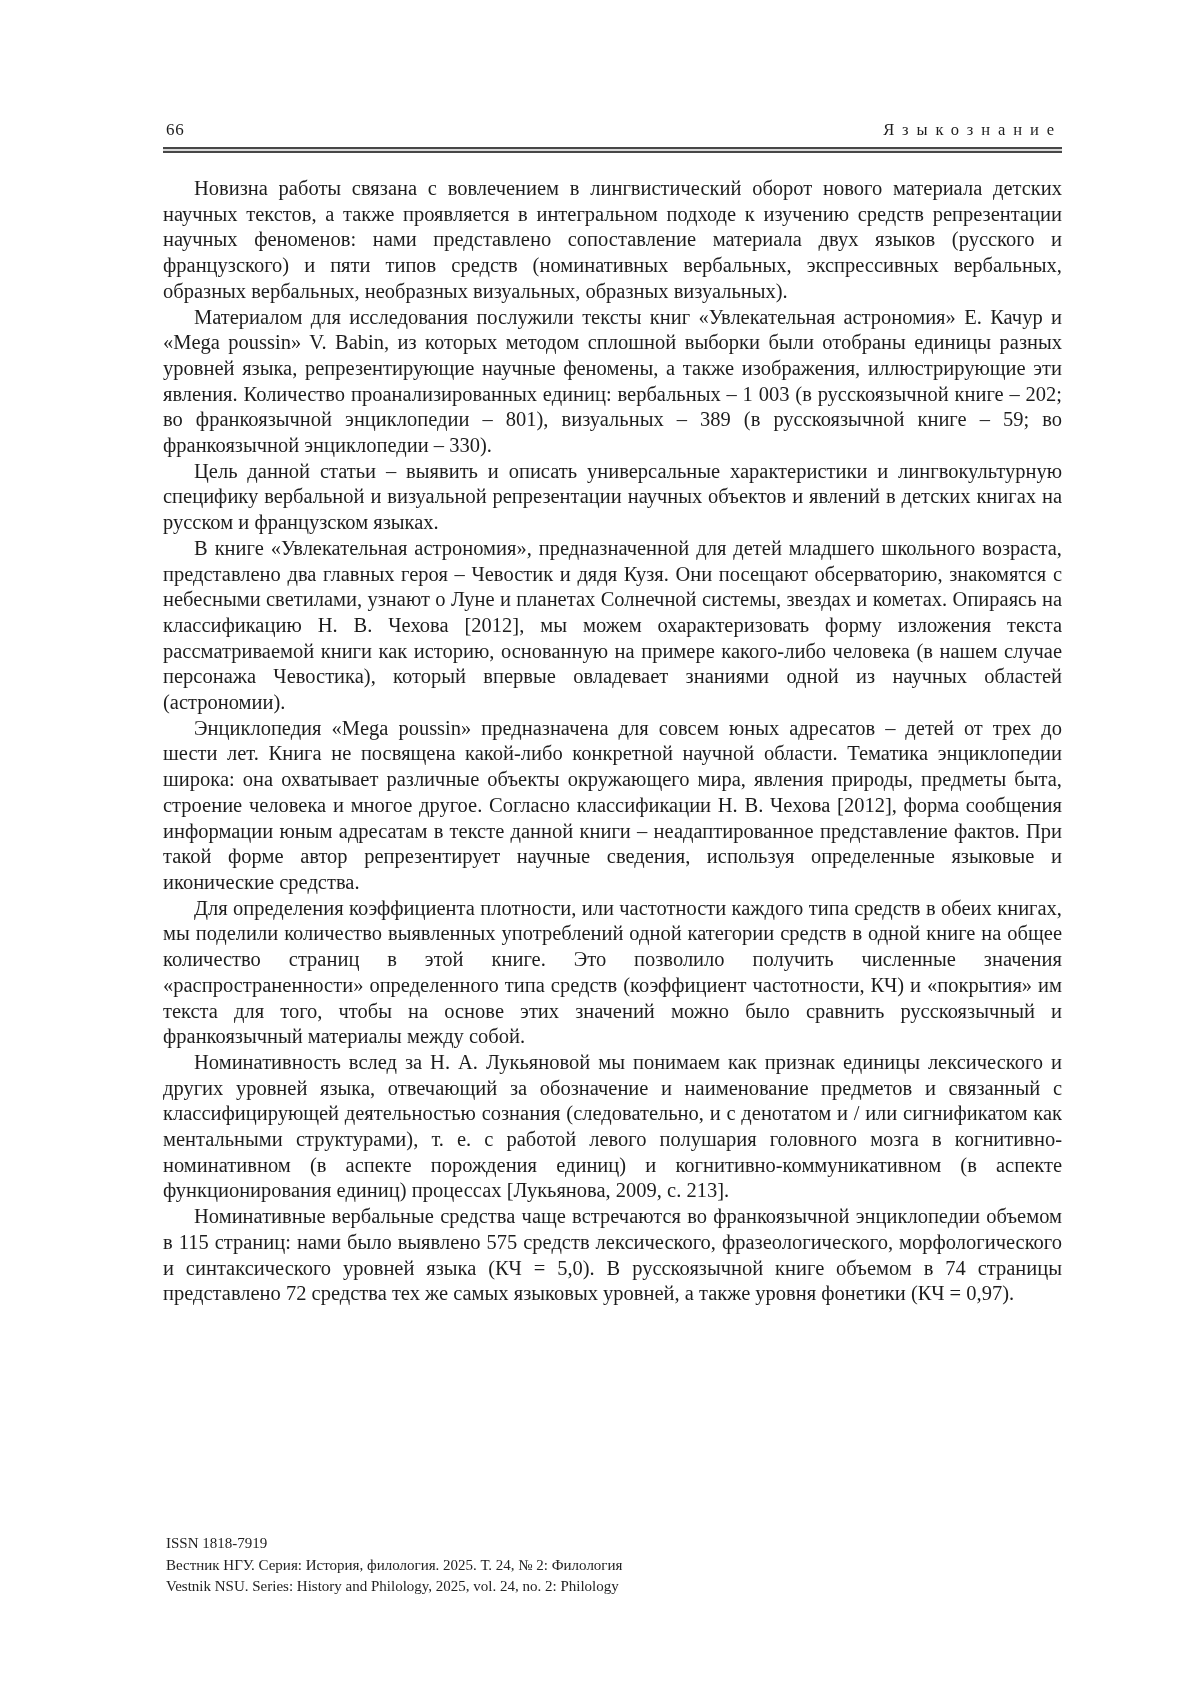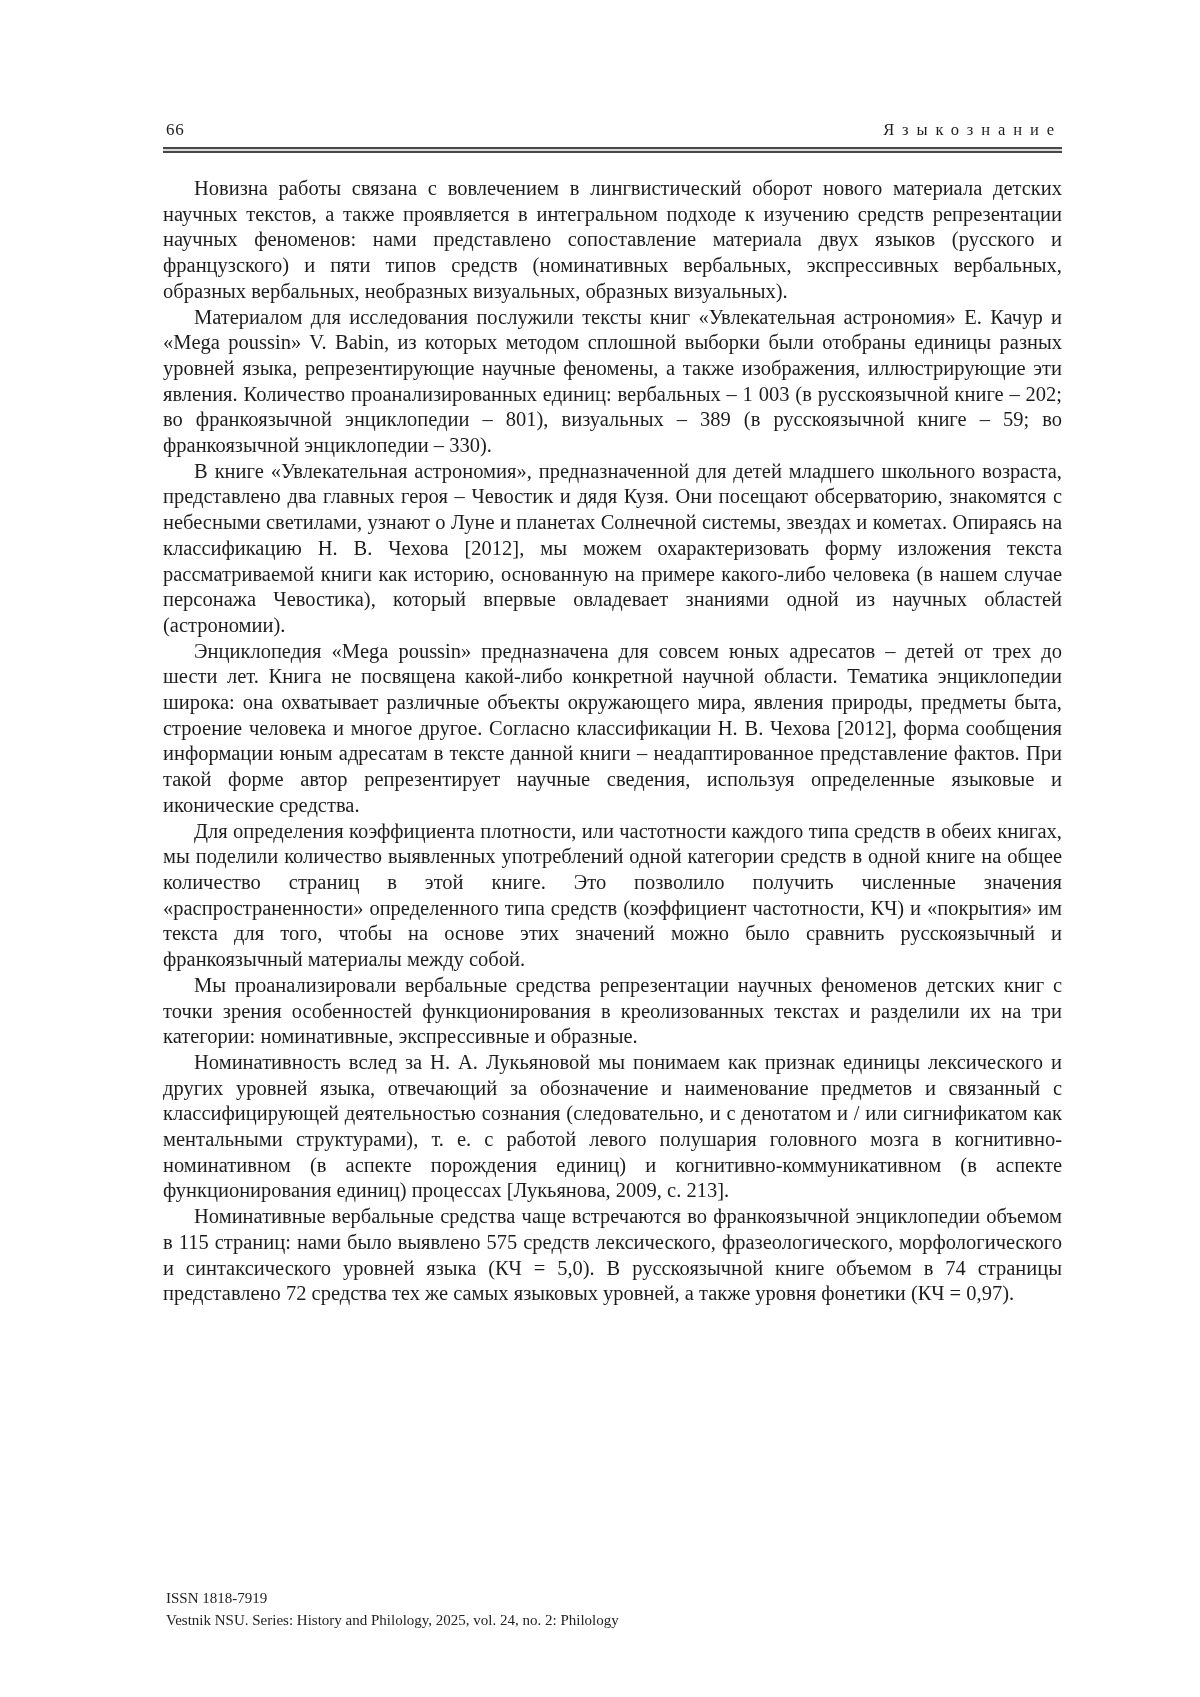--- a/index.html
+++ b/index.html
@@ -51,21 +51,21 @@
     -webkit-hyphens: auto;
   }
   .content p {
     margin: 0;
     padding: 0;
     text-indent: 31px;
   }
   .content p.continuation { text-indent: 0; }
   .footer {
     position: absolute;
-    top: 1588px;
+    top: 1533px;
     left: 166px;
     font-size: 15px;
     line-height: 21.5px;
     color: #222222;
   }
   .footer div { white-space: nowrap; }
 </style>
 </head>
 <body>
 
@@ -73,26 +73,27 @@
 
   <div class="page-number">66</div>
 
   <div class="running-title">Языкознание</div>
 
   <div class="header-rule"></div>
 
   <div class="content">
     <p>Новизна работы связана с вовлечением в лингвистический оборот нового материала детских научных текстов, а также проявляется в интегральном подходе к изучению средств репрезентации научных феноменов: нами представлено сопоставление материала двух языков (русского и французского) и пяти типов средств (номинативных вербальных, экспрессивных вербальных, образных вербальных, необразных визуальных, образных визуальных).</p>
     <p>Материалом для исследования послужили тексты книг «Увлекательная астрономия» Е. Качур и «Mega poussin» V. Babin, из которых методом сплошной выборки были отобраны единицы разных уровней языка, репрезентирующие научные феномены, а также изображения, иллюстрирующие эти явления. Количество проанализированных единиц: вербальных – 1&nbsp;003 (в русскоязычной книге – 202; во франкоязычной энциклопедии – 801), визуальных – 389 (в русскоязычной книге – 59; во франкоязычной энциклопедии – 330).</p>
+    <p>Цель данной статьи – выявить и описать универсальные характеристики и лингвокультурную специфику вербальной и визуальной репрезентации научных объектов и явлений в детских книгах на русском и французском языках.</p>
     <p>В книге «Увлекательная астрономия», предназначенной для детей младшего школьного возраста, представлено два главных героя – Чевостик и дядя Кузя. Они посещают обсерваторию, знакомятся с небесными светилами, узнают о Луне и планетах Солнечной системы, звездах и кометах. Опираясь на классификацию Н. В. Чехова [2012], мы можем охарактеризовать форму изложения текста рассматриваемой книги как историю, основанную на примере какого-либо человека (в нашем случае персонажа Чевостика), который впервые овладевает знаниями одной из научных областей (астрономии).</p>
     <p>Энциклопедия «Mega poussin» предназначена для совсем юных адресатов – детей от трех до шести лет. Книга не посвящена какой-либо конкретной научной области. Тематика энциклопедии широка: она охватывает различные объекты окружающего мира, явления природы, предметы быта, строение человека и многое другое. Согласно классификации Н. В. Чехова [2012], форма сообщения информации юным адресатам в тексте данной книги – неадаптированное представление фактов. При такой форме автор репрезентирует научные сведения, используя определенные языковые и иконические средства.</p>
     <p>Для определения коэффициента плотности, или частотности каждого типа средств в обеих книгах, мы поделили количество выявленных употреблений одной категории средств в одной книге на общее количество страниц в этой книге. Это позволило получить численные значения «распространенности» определенного типа средств (коэффициент частотности, КЧ) и «покрытия» им текста для того, чтобы на основе этих значений можно было сравнить русскоязычный и франкоязычный материалы между собой.</p>
-    <p>Мы проанализировали вербальные средства репрезентации научных феноменов детских книг с точки зрения особенностей функционирования в креолизованных текстах и разделили их на три категории: номинативные, экспрессивные и образные.</p>
     <p>Номинативность вслед за Н. А. Лукьяновой мы понимаем как признак единицы лексического и других уровней языка, отвечающий за обозначение и наименование предметов и связанный с классифицирующей деятельностью сознания (следовательно, и с денотатом и / или сигнификатом как ментальными структурами), т. е. с работой левого полушария головного мозга в когнитивно-номинативном (в аспекте порождения единиц) и когнитивно-коммуникативном (в аспекте функционирования единиц) процессах [Лукьянова, 2009, с. 213].</p>
     <p>Номинативные вербальные средства чаще встречаются во франкоязычной энциклопедии объемом в 115 страниц: нами было выявлено 575 средств лексического, фразеологического, морфологического и синтаксического уровней языка (КЧ = 5,0). В русскоязычной книге объемом в 74 страницы представлено 72 средства тех же самых языковых уровней, а также уровня фонетики (КЧ = 0,97).</p>
   </div>
 
   <div class="footer">
     <div>ISSN 1818-7919</div>
+    <div>Вестник НГУ. Серия: История, филология. 2025. Т. 24, № 2: Филология</div>
     <div>Vestnik NSU. Series: History and Philology, 2025, vol. 24, no. 2: Philology</div>
   </div>
 
 </div>
 
 </body></html>

